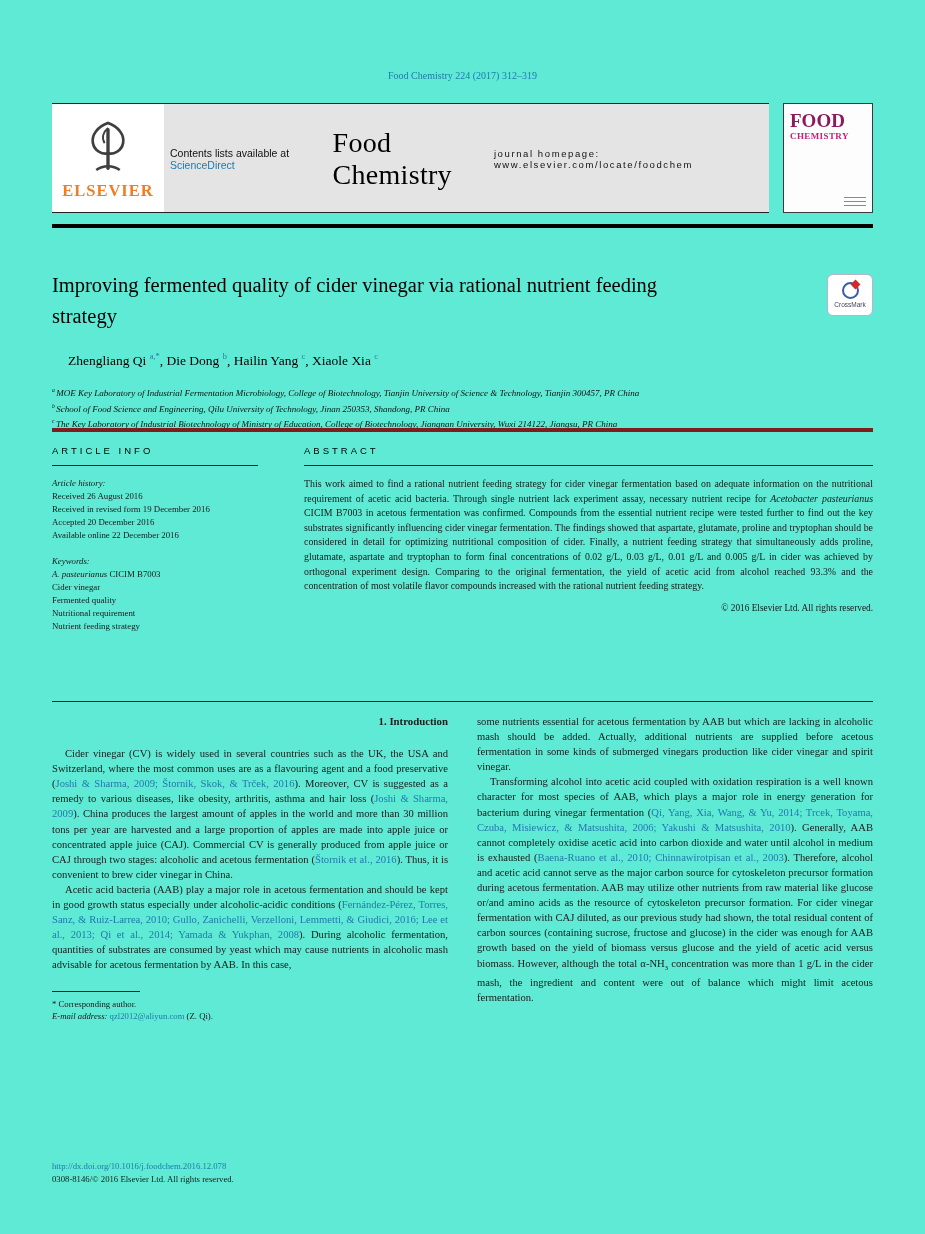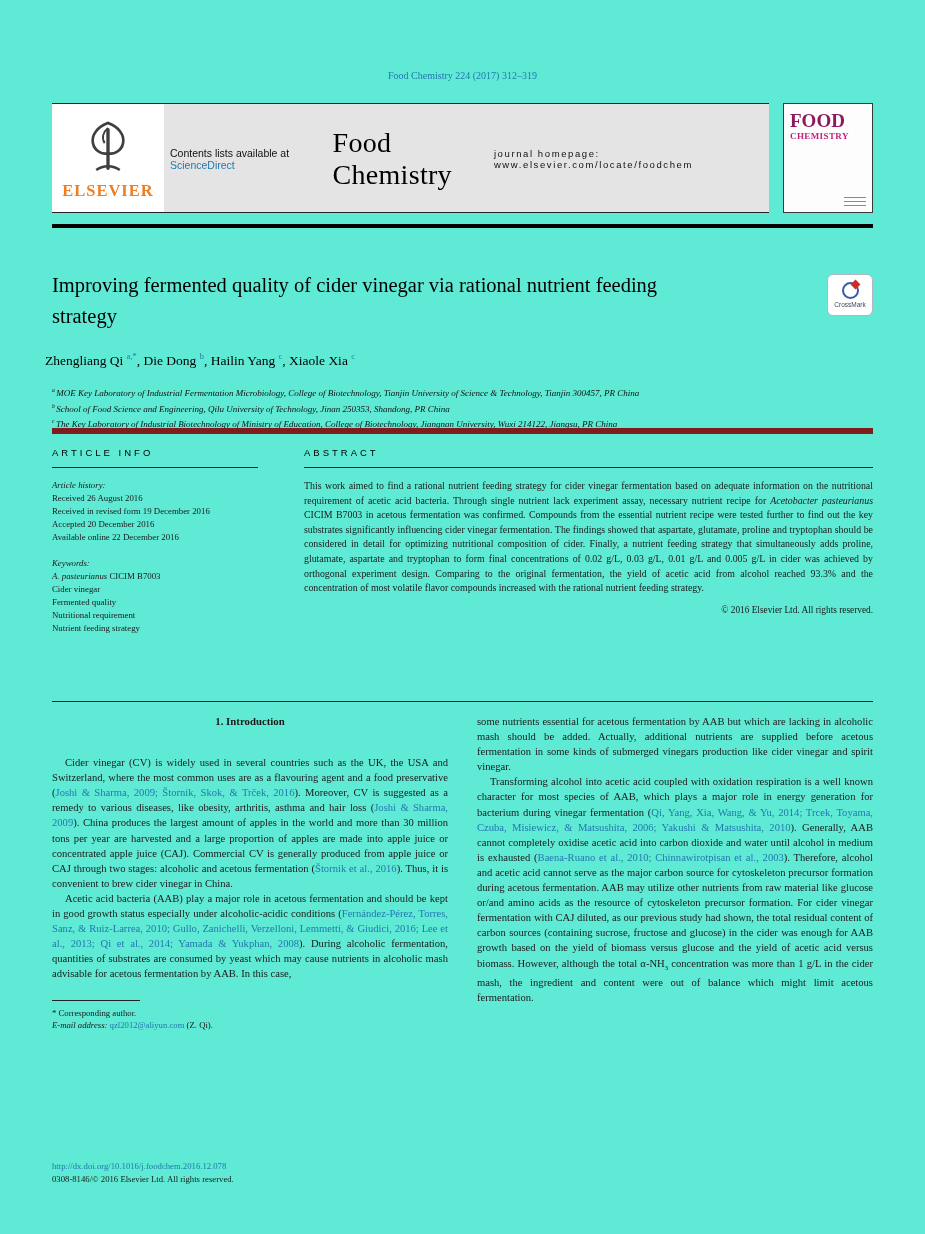--- a/index.html
+++ b/index.html
@@ -68,45 +68,45 @@
   .article-title { width: 640px; font-size: 20.5px; line-height: 31px; color: #000; }
   .crossmark {
     width: 46px; height: 42px; border: 1px solid #b5b5c8; border-radius: 6px;
     display: flex; flex-direction: column; align-items: center; justify-content: center;
     background: #fff; margin-top: 4px; cursor: pointer;
   }
   .cm-circle { width: 17px; height: 17px; border-radius: 50%; border: 2.5px solid #3b5ea9; position: relative; }
   .cm-wedge { position: absolute; width: 7px; height: 7px; background: #cf2b28; transform: rotate(45deg); top: -3px; right: -2px; }
   .cm-label { font-family: "Liberation Sans", sans-serif; font-size: 6.5px; color: #44455a; margin-top: 2px; }
 
-  .authors { position: absolute; top: 352px; left: 45px; right: 52px; font-size: 13.5px; color: #000; }
+  .authors { position: absolute; top: 352px; left: 68px; right: 52px; font-size: 13.5px; color: #000; }
   .affiliations { position: absolute; top: 384px; left: 52px; right: 52px; font-style: italic; font-size: 9px; line-height: 12.5px; color: #111; }
 
   
   .info-abstract {
     position: absolute; top: 428px; left: 52px; right: 52px; height: 274px;
-    border-top: 6px solid #7f1d1d; border-bottom: 1px solid #222;
+    border-top: 4px solid #7f1d1d; border-bottom: 1px solid #222;
     padding-top: 13px; display: flex;
   }
   .info-col { width: 206px; margin-right: 46px; }
   .abstract-col { flex: 1; }
   .col-heading {
     font-family: "Liberation Sans", sans-serif; font-size: 9.5px; letter-spacing: 3px;
     color: #000; padding-bottom: 9px; border-bottom: 1px solid #222; margin-bottom: 11px;
   }
   .info-content { font-size: 8.8px; line-height: 13px; }
   .info-label { font-style: italic; }
   .kw-label { margin-top: 13px; }
   .abstract-text { font-size: 9.9px; line-height: 14.6px; text-align: justify; hyphens: auto; -webkit-hyphens: auto; }
   .abstract-copyright { text-align: right; font-size: 9.3px; margin-top: 9px; }
 
   
   .body-cols { position: absolute; top: 714px; left: 52px; right: 52px; display: flex; gap: 29px; align-items: flex-start; }
   .body-col { flex: 1; font-size: 10.6px; line-height: 15.1px; text-align: justify; hyphens: auto; -webkit-hyphens: auto; }
-  .section-heading { font-size: 10.8px; font-weight: bold; margin: 0 0 26px 0; text-align: center; }
+  .section-heading { font-size: 10.8px; font-weight: bold; margin: 0 0 17px 0; text-align: right; }
   p.para { margin: 0; text-indent: 13px; }
   p.para.noindent { text-indent: 0; }
 
   
   .footnote-rule { width: 88px; border-top: 1px solid #222; margin: 18px 0 6px; }
   .footnote { font-size: 8.7px; line-height: 12.5px; text-align: left; }
 
   
   .pub-block { position: absolute; left: 52px; top: 1160px; font-size: 8.7px; line-height: 12.5px; }
   .doi-link { color: #2279ae; cursor: pointer; }

